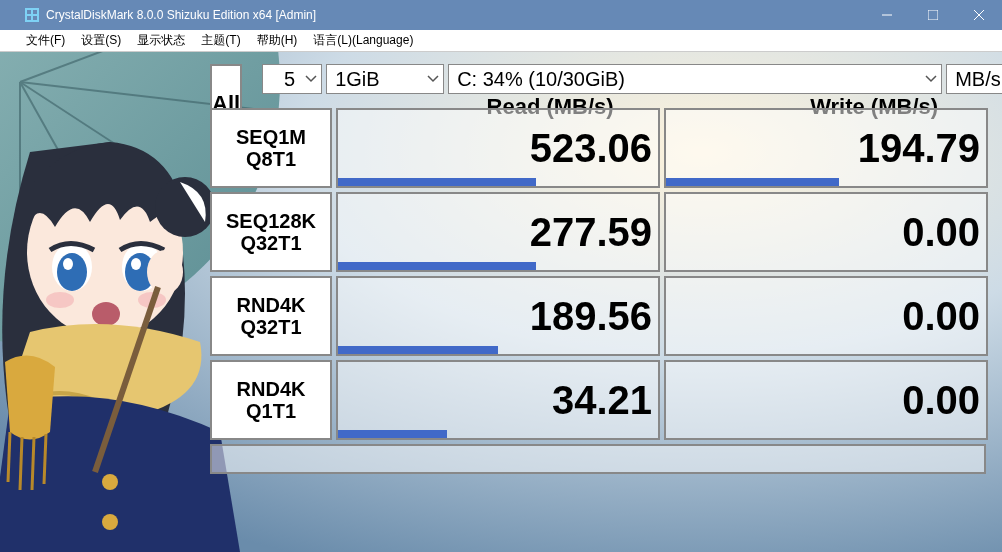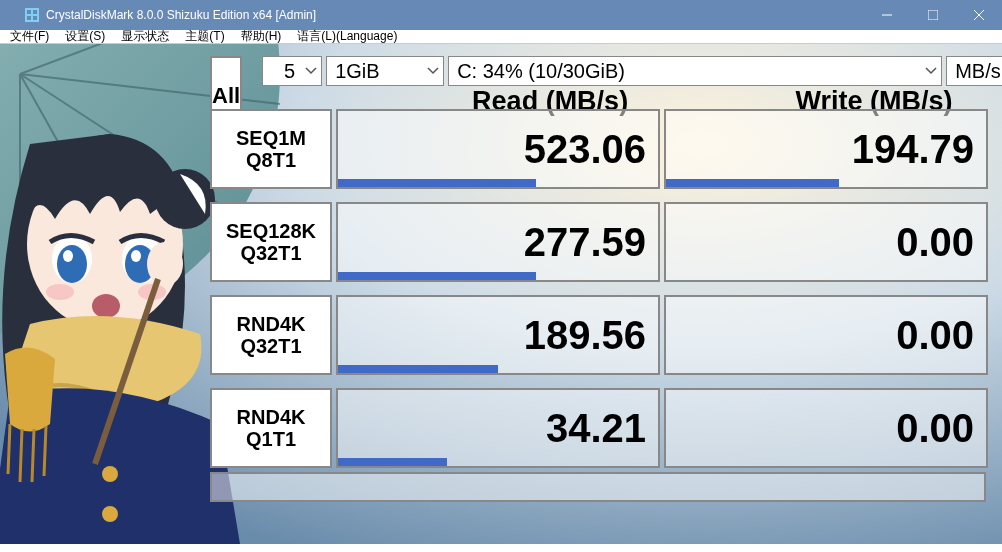--- a/index.html
+++ b/index.html
@@ -1,41 +1,41 @@
 <!DOCTYPE html>
 <html><head>
 <meta charset="utf-8">
 <style>
   * { box-sizing: border-box; margin: 0; padding: 0; }
   body { font-family: "Segoe UI", Arial, sans-serif; background: #fff; width: 1002px; height: 552px; overflow: hidden; }
   .titlebar { height: 30px; background: #6689b6; color: #fff; display: flex; align-items: center; font-size: 12px; padding-left: 24px; }
   .titlebar .icon { width: 16px; height: 16px; margin-right: 6px; display:inline-flex; align-items:center; justify-content:center;}
   .titlebar .title { flex: 1; }
   .winbtn { width: 46px; height: 30px; display: flex; align-items: center; justify-content: center; color: #fff; }
-  .menubar { height: 14px; background: #fff; display: flex; align-items: center; font-size: 12px; border-bottom: 1px solid #ccc; padding-left: 2px;}
+  .menubar { height: 22px; background: #fff; display: flex; align-items: center; font-size: 12px; border-bottom: 1px solid #ccc; padding-left: 18px;}
   .menubar .menu { padding: 2px 8px; cursor: default; }
   .content { position: relative; height: 500px; width: 1002px; }
   .bg { position: absolute; inset: 0; width: 100%; height: 100%; }
   .panel { position: absolute; left: 210px; top: 12px; width: 780px; }
   .toprow { display: flex; height: 40px; }
   .allbtn { width: 122px; height: 80px; border: 2px solid #888; background: #fff; display: flex; align-items: center; justify-content: center; font-size: 22px; font-weight: bold; margin-right: 20px; }
   .selects { display: flex; flex: 1; gap: 4px; height: 30px; }
   .sel { border: 1px solid #888; background: #fff; display: flex; align-items: center; font-size: 20px; padding: 0 24px 0 8px; position: relative; height:30px;}
   .sel .chev { position: absolute; right: 4px; top: 50%; transform: translateY(-50%); }
   .sel.count { width: 60px; justify-content:flex-end; padding-right:26px;}
   .sel.size { width: 118px; }
   .sel.drive { flex: 1; }
   .sel.unit { width: 90px; }
   .headers { display:flex; margin-left: 126px; height: 40px; align-items:center;}
-  .headers div { font-size: 27px; font-weight: bold; text-align:center;}
+  .headers div { font-size: 22px; font-weight: bold; text-align:center;}
   .headers .hread { width: 324px; }
   .headers .hwrite { width: 324px; }
-  .row { display: flex; height: 80px; margin-top: 13px; }
+  .row { display: flex; height: 80px; margin-top: 4px; }
   .testbtn { width: 122px; border: 2px solid #888; background: #fff; display: flex; flex-direction: column; align-items: center; justify-content: center; font-size: 20px; font-weight: bold; margin-right: 4px; line-height:1.1;}
-  .cell { width: 324px; border: 2px solid #888; background: rgba(255,255,255,0.5); position: relative; display: flex; align-items: center; justify-content: flex-end; font-size: 40px; font-weight: bold; padding-right: 12px; margin-right:4px;}
+  .cell { width: 324px; border: 2px solid #888; background: rgba(255,255,255,0.5); position: relative; display: flex; align-items: center; justify-content: flex-end; font-size: 40px; font-weight: bold; padding-right: 6px; margin-right:4px;}
   .cell:last-child { margin-right:0;}
   .cell .bar { position: absolute; left: 0; bottom: 0; height: 8px; background: #4169c8; }
   .footer { height: 30px; border: 2px solid #888; background: rgba(255,255,255,0.5); margin-top: 4px; width: 776px;}
   svg.chev { width: 12px; height: 12px; }
 </style>
 </head>
 <body>
 
 <div class="titlebar">
   <span class="icon">

